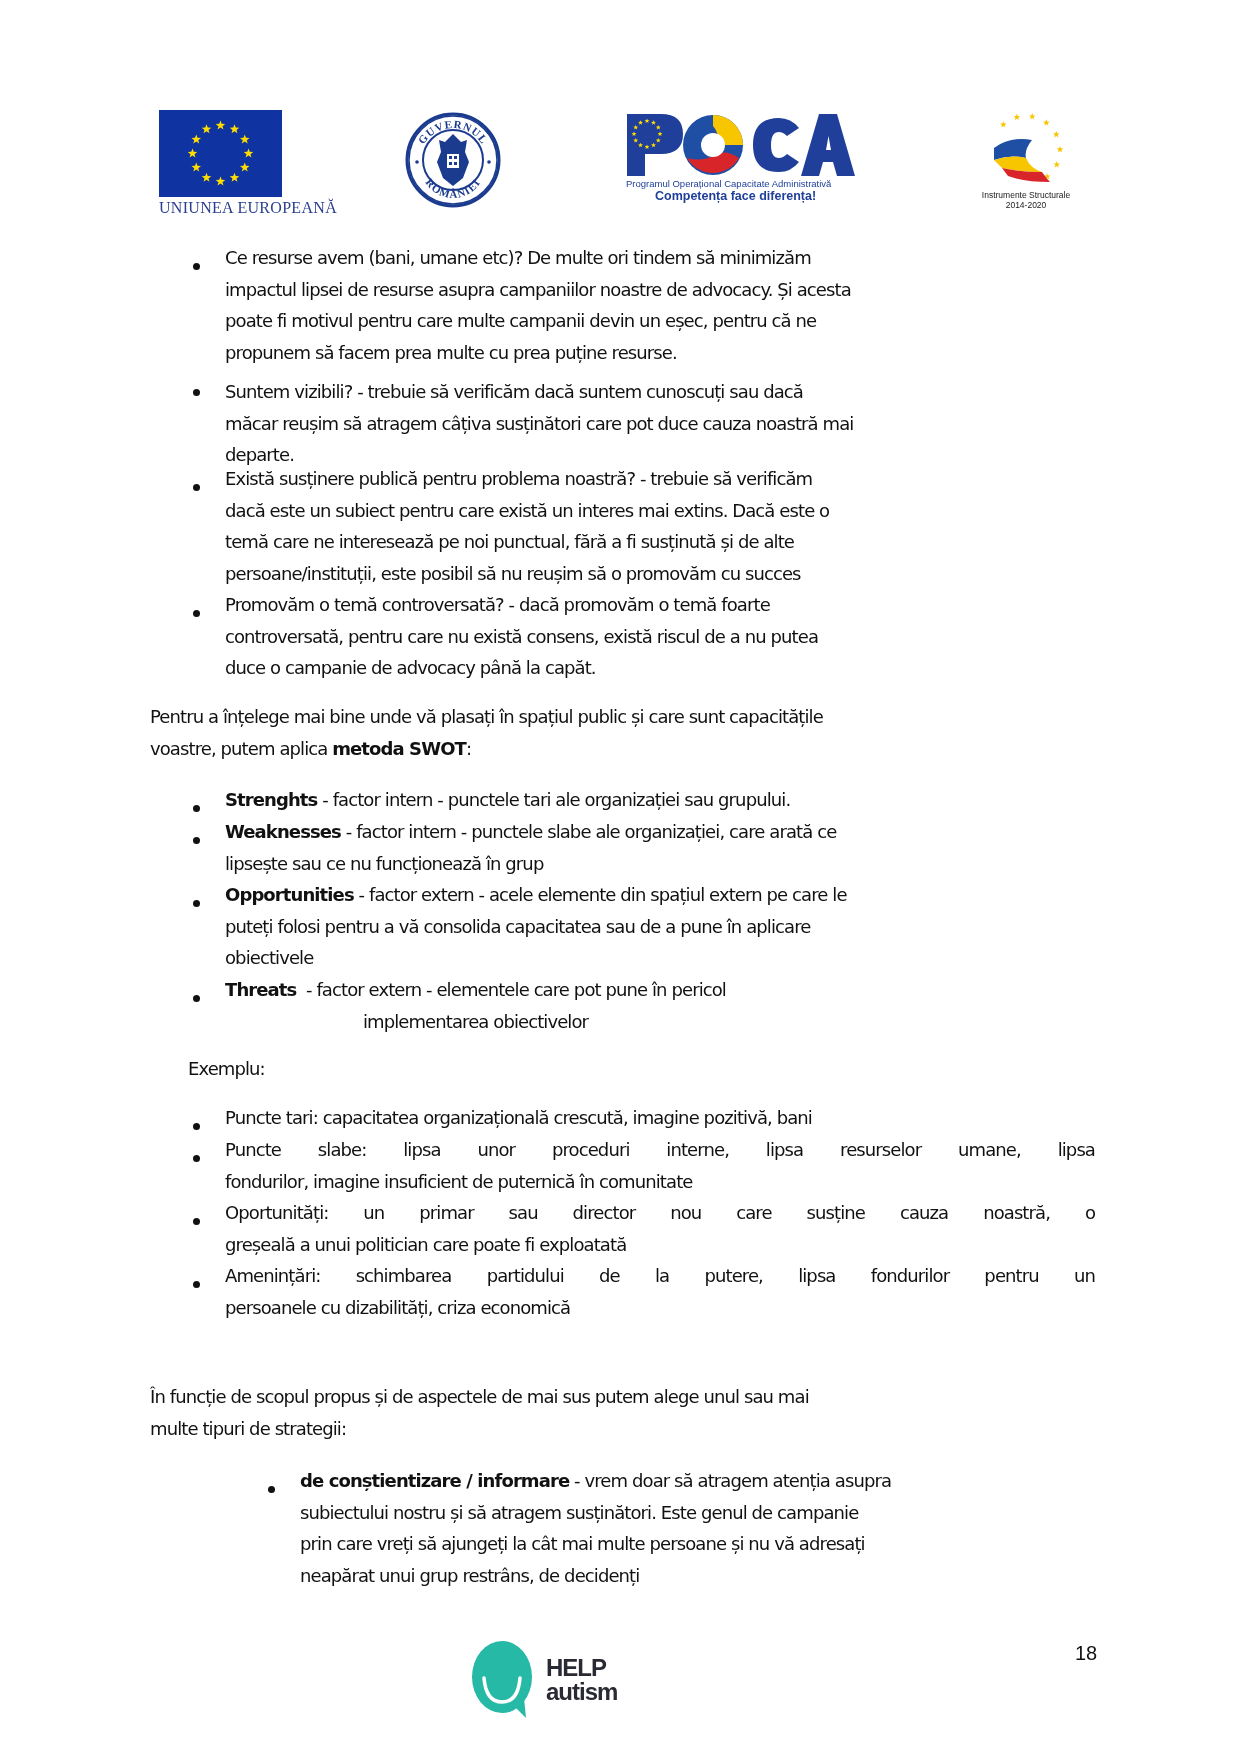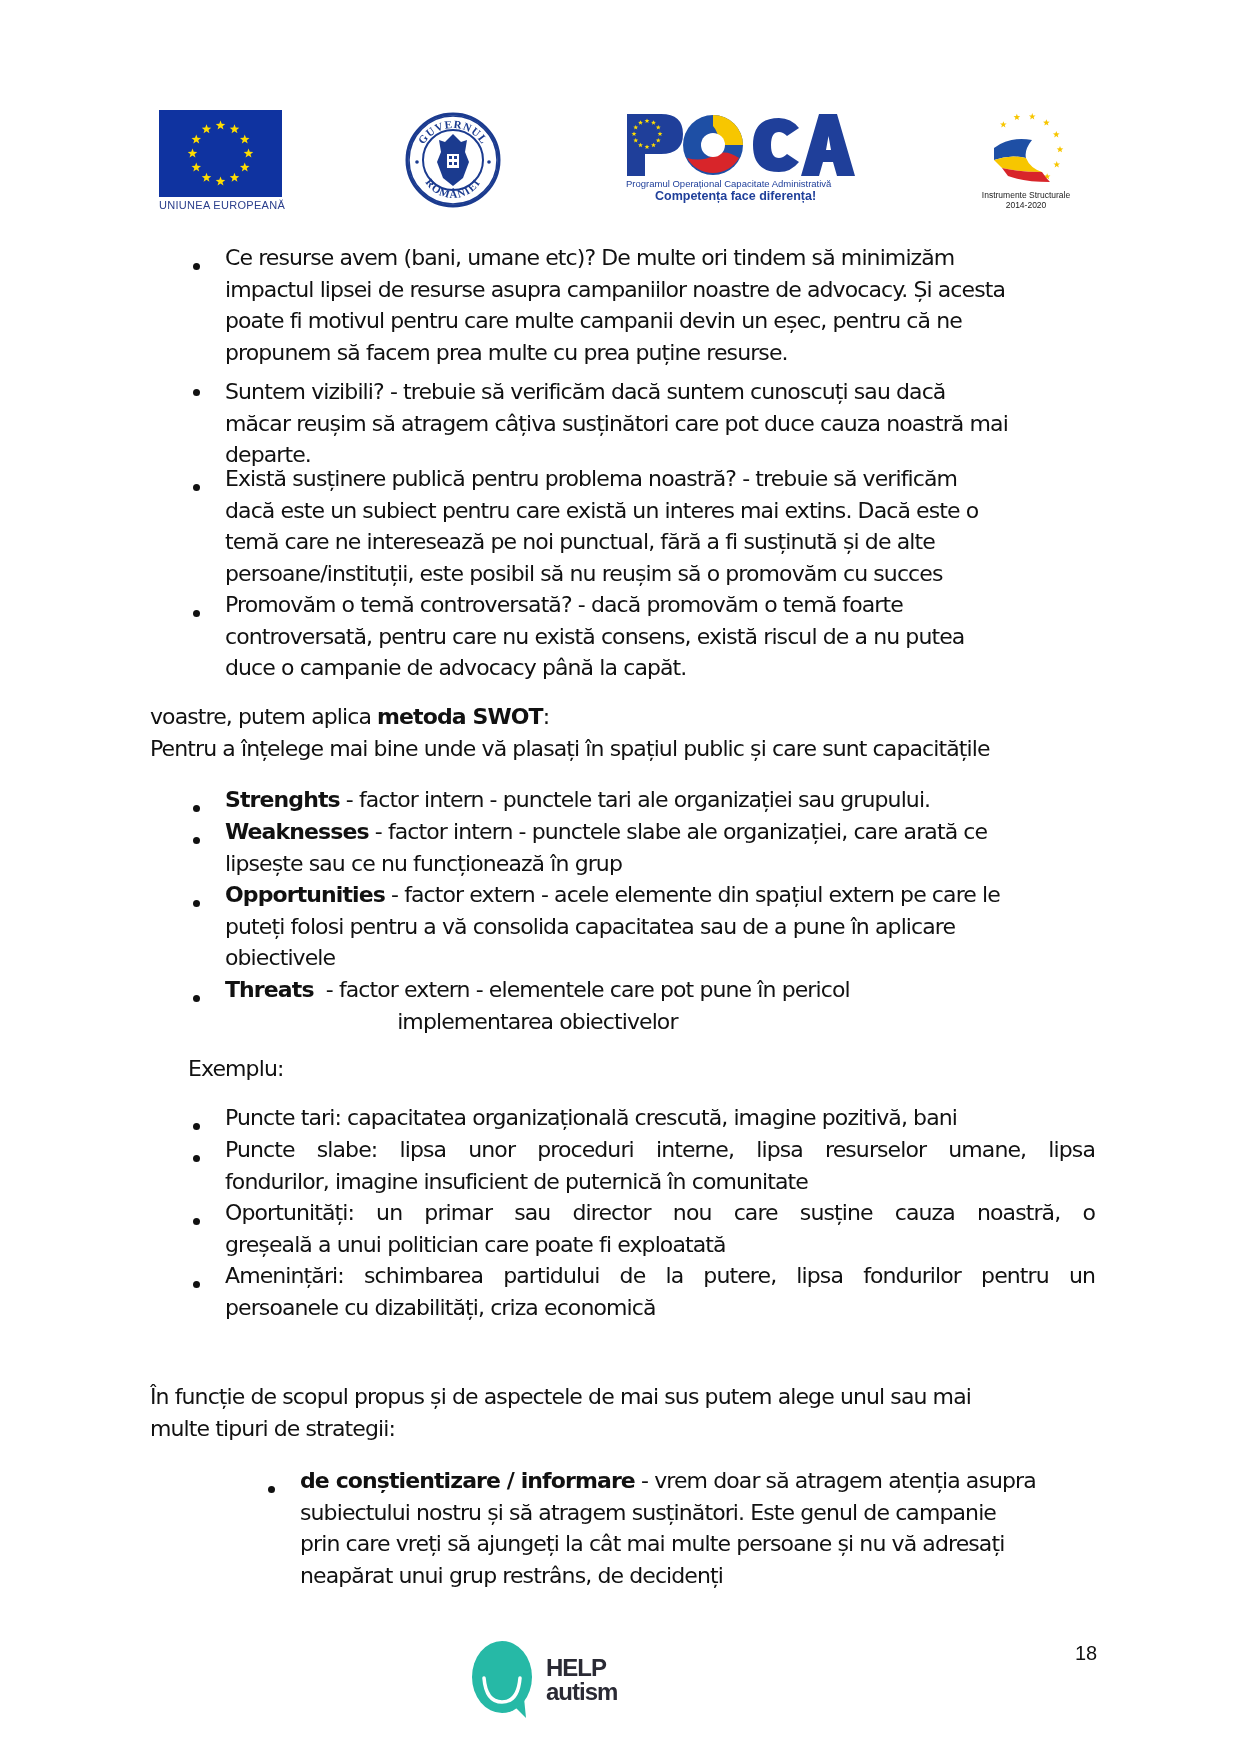--- a/index.html
+++ b/index.html
@@ -4,34 +4,34 @@
 <style>
   html, body { margin: 0; padding: 0; background: #ffffff; }
   body { width: 1240px; height: 1754px; position: relative; overflow: hidden;
          font-family: "DejaVu Sans", sans-serif; color: #111; }
   .page { position: absolute; left: 0; top: 0; width: 1240px; height: 1754px; }
 
   
   .logo { position: absolute; }
   .eu { left: 159px; top: 110px; width: 123px; height: 87px; background: #0f33a0; }
   .eu svg { display: block; }
-  .eu-caption { position: absolute; left: 159px; top: 199px; font-size: 11px; color: #2a3e8c;
-                letter-spacing: 0.3px; font-family: Liberation Sans, sans-serif; }
+  .eu-caption { position: absolute; left: 159px; top: 199px; font-size: 16px; color: #2a3e8c;
+                letter-spacing: 0.3px; font-family: Liberation Serif, serif; }
   .gov { left: 405px; top: 112px; width: 96px; height: 96px; }
   .poca { left: 625px; top: 112px; width: 230px; height: 95px; }
   .poca-sub1 { position: absolute; left: 626px; top: 178px; font-size: 9.5px; color: #1f3f9a;
                font-family: "Liberation Sans", sans-serif; white-space: nowrap; }
   .poca-sub2 { position: absolute; left: 655px; top: 189px; font-size: 12.5px; color: #1f3f9a;
                font-family: "Liberation Sans", sans-serif; white-space: nowrap; font-weight: bold; }
   .is { left: 980px; top: 110px; width: 90px; height: 80px; }
   .is-caption { position: absolute; left: 970px; top: 190px; width: 112px; text-align: center;
                 font-size: 8.5px; color: #222; line-height: 10px; font-family: "Liberation Sans", sans-serif; }
 
   
-  .txt { position: absolute; font-size: 22px; line-height: 31.5px; white-space: nowrap;
+  .txt { position: absolute; font-size: 18px; line-height: 31.5px; white-space: nowrap;
          font-family: "DejaVu Sans", sans-serif; letter-spacing: -0.9px; word-spacing: 0px; }
   .txt b { font-weight: bold; }
   .bullet { position: absolute; width: 7px; height: 7px; border-radius: 50%; background: #111; }
   .just { white-space: normal; text-align: justify; text-align-last: justify; }
 
   
   .help-logo { position: absolute; left: 468px; top: 1640px; width: 170px; height: 80px; }
   .page-num { position: absolute; left: 1075px; top: 1642px; font-size: 20px;
               font-family: "Liberation Sans", sans-serif; }
 </style>
@@ -164,22 +164,22 @@
 
     <div class="bullet" style="left:193px; top:610px;"></div>
     <div class="txt" style="left:225px; top:589px;">
       <div>Promovăm o temă controversată? - dacă promovăm o temă foarte</div>
       <div>controversată, pentru care nu există consens, există riscul de a nu putea</div>
       <div>duce o campanie de advocacy până la capăt.</div>
     </div>
   </div>
 
   <div class="txt" style="left:150px; top:701px;">
+    <div>Pentru a înțelege mai bine unde vă plasați în spațiul public și care sunt capacitățile</div>
     <div><span>voastre, putem aplica </span><b>metoda SWOT</b><span>:</span></div>
-    <div>Pentru a înțelege mai bine unde vă plasați în spațiul public și care sunt capacitățile</div>
   </div>
 
   <div>
     <div class="bullet" style="left:193px; top:805px;"></div>
     <div class="txt" style="left:225px; top:784px;">
       <div><b>Strenghts</b><span> - factor intern - punctele tari ale organizației sau grupului.</span></div>
     </div>
 
     <div class="bullet" style="left:193px; top:837px;"></div>
     <div class="txt" style="left:225px; top:816px;">

